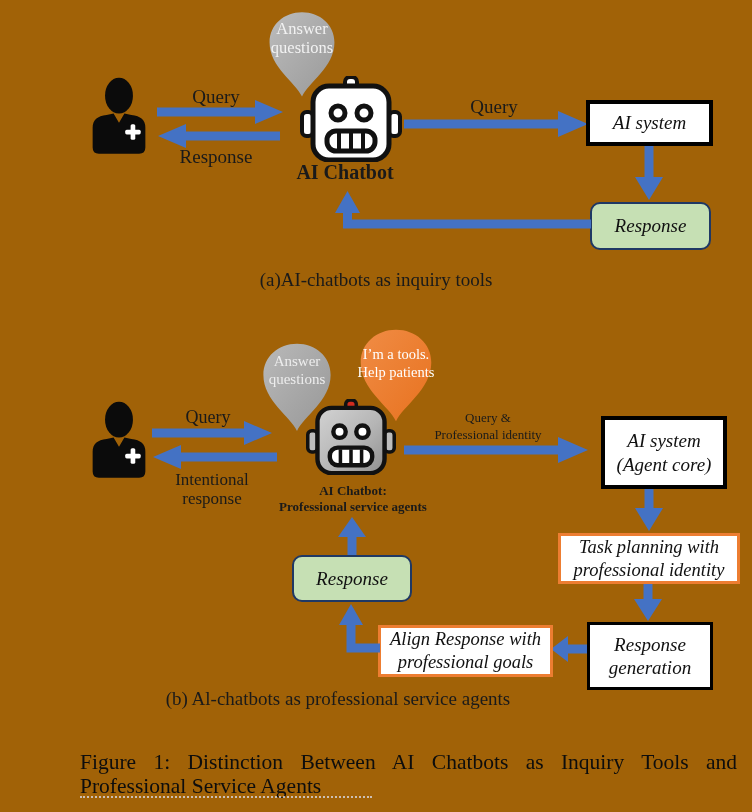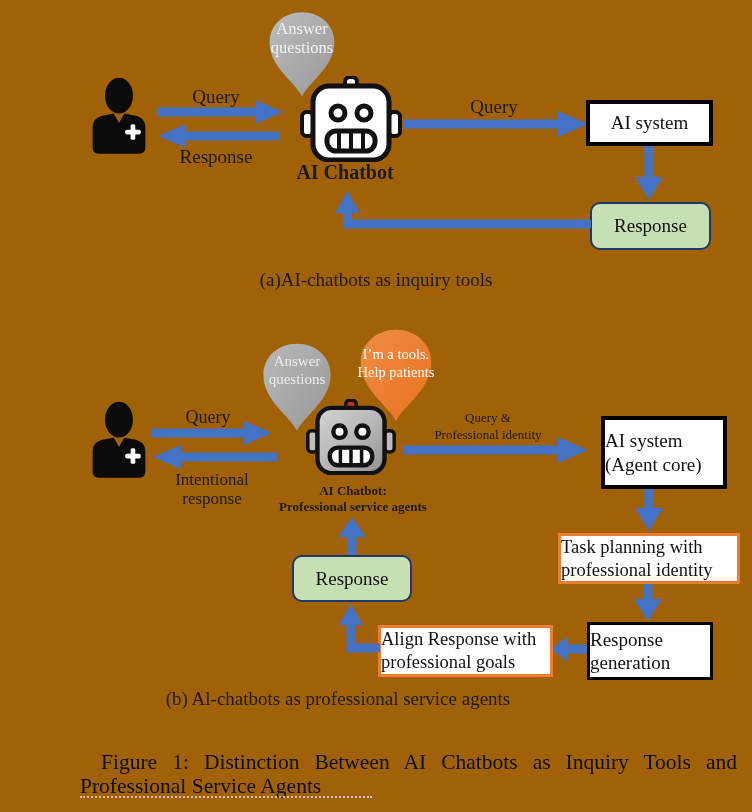--- a/index.html
+++ b/index.html
@@ -2,30 +2,30 @@
 <html><head>
 <meta charset="utf-8">
 <style>
   html,body{margin:0;padding:0;background:#ffffff;}
   .page{position:relative;width:752px;height:812px;background:#a16207;overflow:hidden;
         font-family:"Liberation Serif", serif;color:#111;}
   .abs{position:absolute;}
   .lbl{position:absolute;text-align:center;font-size:19px;line-height:1.15;color:#1a1a1a;}
   .lbl .ln{display:block;}
   .bold{font-weight:bold;}
-  .box{position:absolute;display:flex;align-items:center;justify-content:center;
-       box-sizing:border-box;background:#ffffff;font-size:19px;line-height:1.22;}
+  .box{position:absolute;display:flex;align-items:center;justify-content:center;text-align:center;
+       box-sizing:border-box;background:#ffffff;font-size:19px;line-height:1.22;font-style:italic;}
   .box-black{border:3.5px solid #000000;}
   .box-black-thick{border:4px solid #000000;}
   .box-orange{border:3px solid #ED7D31;font-size:18.5px;}
   .box-green{background:#C6E0B4;border:2px solid #1F3864;border-radius:10px;}
   .bubble-text{position:absolute;text-align:center;z-index:3;}
   .panel-caption{position:absolute;text-align:center;font-size:19px;color:#1a1a1a;}
   .figcap{position:absolute;left:80px;top:751px;width:657px;font-size:21.5px;line-height:23.8px;color:#0d0d0d;}
-  .figcap-l1{text-align:justify;text-align-last:justify;margin-left:21px;}
+  .figcap-l1{text-align:justify;text-align-last:justify;}
   .figcap-l2{text-align:left;}
   .faint-rule{position:absolute;left:80px;top:796px;width:292px;border-top:2px dotted #d7d7e0;opacity:.8;}
   .z1{z-index:1}.z2{z-index:2}
 </style>
 </head>
 <body>
 
 <div class="page">
 
   <section>
@@ -206,21 +206,21 @@
         <span class="ln">Task planning with</span>
         <span class="ln">professional identity</span>
       </div>
     </div>
 
     <svg class="abs" style="left:634px;top:584px" width="28" height="37">
       <rect x="9.5" y="0" width="9" height="17" fill="#4472C4"></rect>
       <polygon points="0,15 28,15 14,37" fill="#4472C4"></polygon>
     </svg>
 
-    <div class="box box-black" style="left:587px;top:622px;width:126px;height:58px;">
+    <div class="box box-black" style="left:587px;top:622px;width:126px;height:68px;">
       <div>
         <span class="ln">Response</span>
         <span class="ln">generation</span>
       </div>
     </div>
 
     <svg class="abs" style="left:551px;top:636px" width="36" height="26">
       <polygon points="17,0 17,26 0,13" fill="#4472C4"></polygon>
       <rect x="15" y="8.5" width="21" height="9" fill="#4472C4"></rect>
     </svg>

